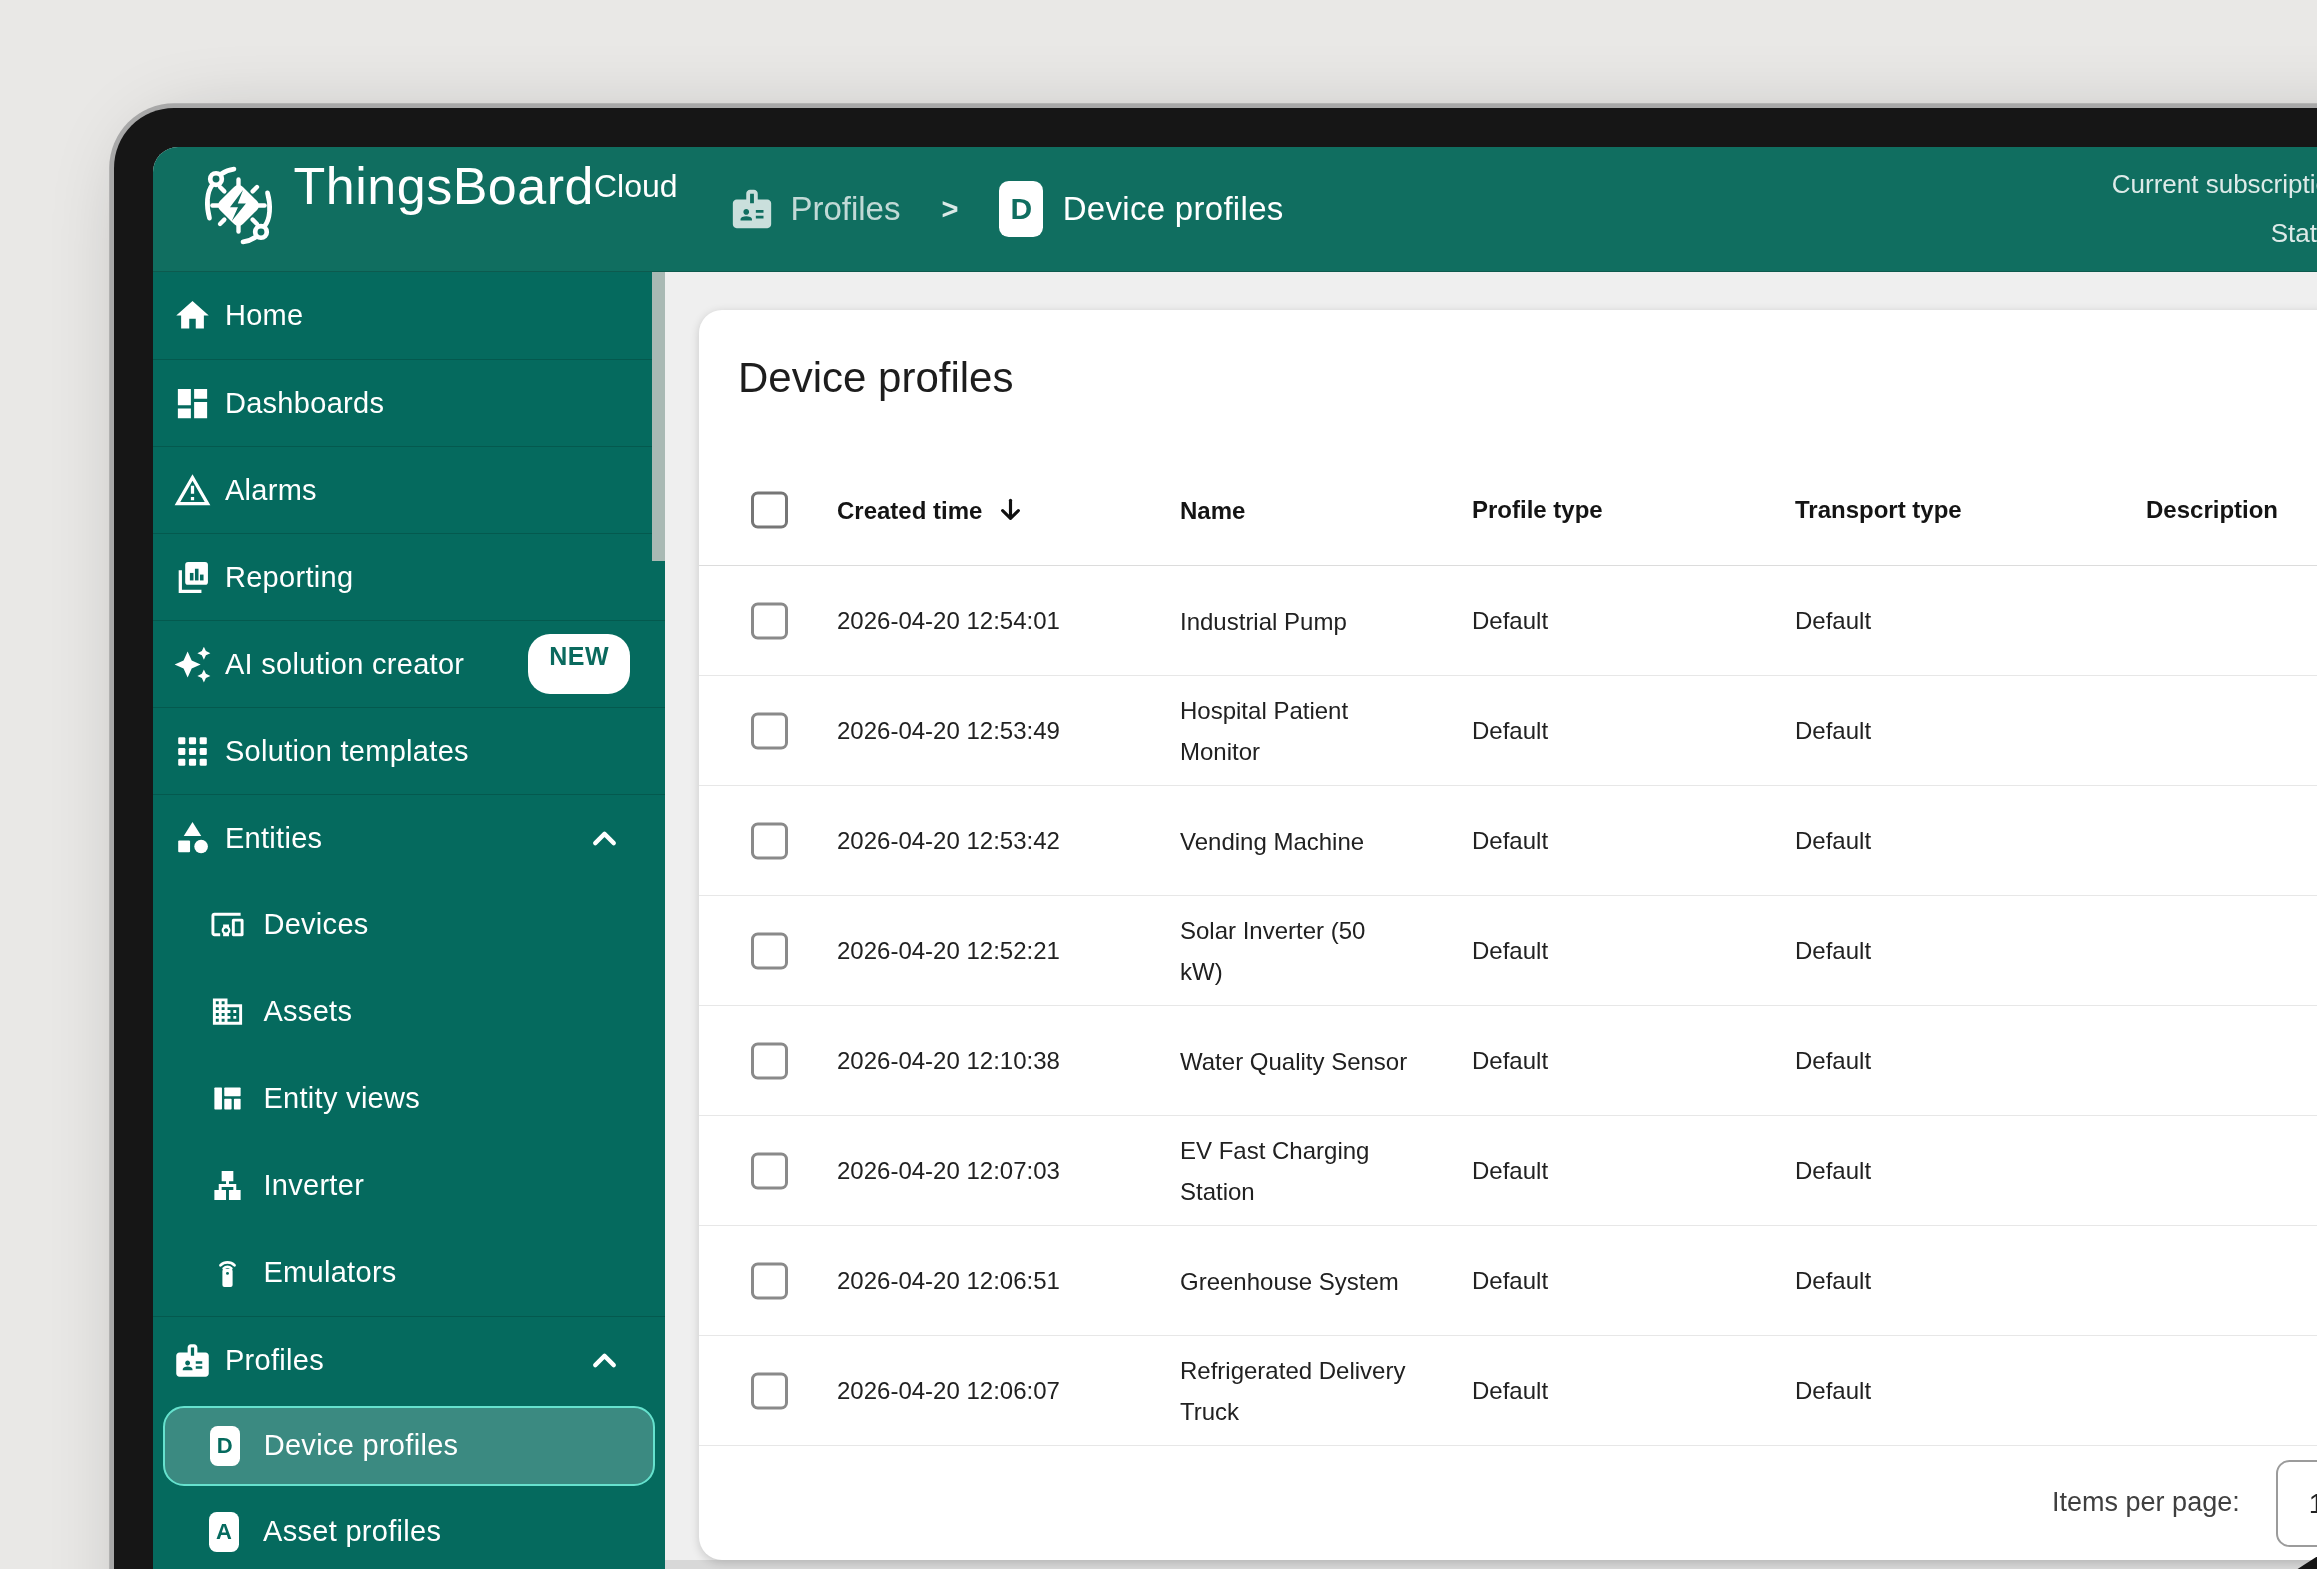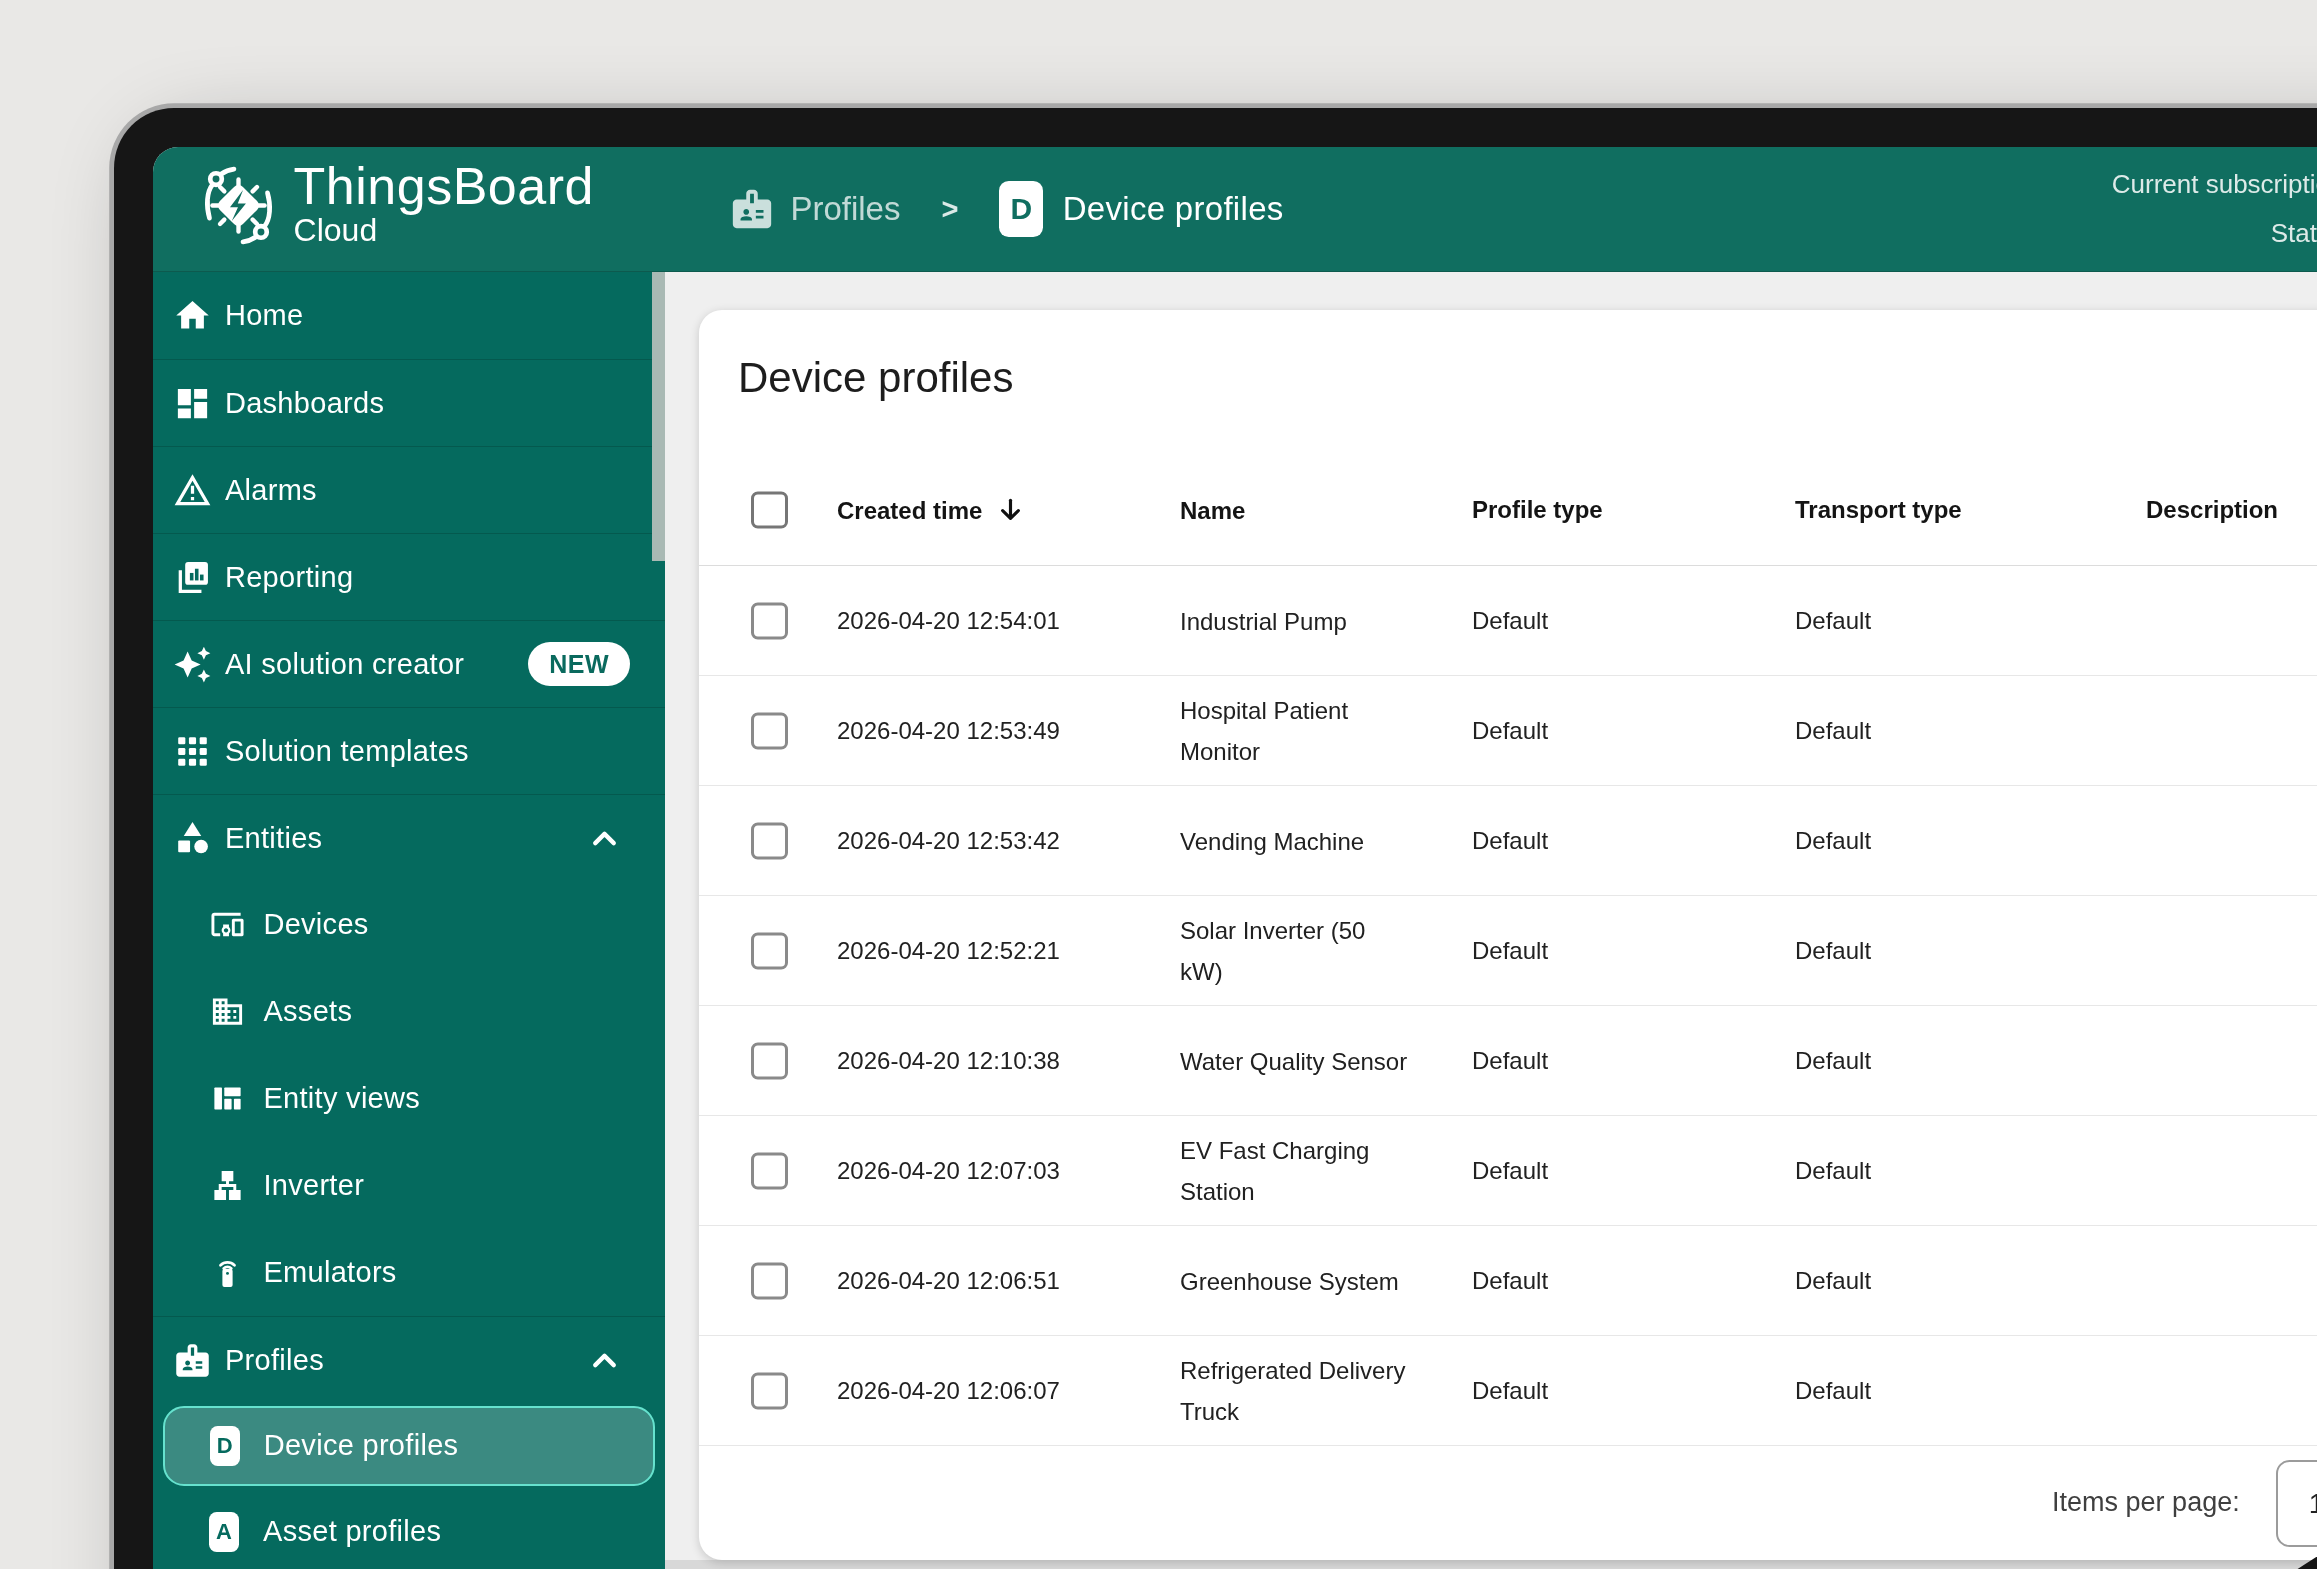--- a/index.html
+++ b/index.html
@@ -23,21 +23,21 @@
     position:absolute;right:0;bottom:0;width:21px;height:13.5px;background:#141414;
     clip-path:polygon(100% 0,100% 100%,0 100%);z-index:50;
   }
   
   .app-header{
     position:absolute;left:0;top:0;right:0;height:125px;background:#106e60;
     border-bottom:1.9px solid rgba(0,0,0,.18);box-sizing:border-box;
   }
   .logo-wrap{position:absolute;left:42px;top:9.7px;display:flex;align-items:flex-start;}
   .logo-icon{width:87px;height:89px;margin-top:3.9px;}
-  .logo-text{margin-left:11.6px;display:flex;flex-direction:column;align-items:flex-start;}
+  .logo-text{margin-left:11.6px;display:flex;flex-direction:row;align-items:center;}
   .logo-title{color:#fff;font-size:52px;line-height:58px;font-weight:400;letter-spacing:0.5px;}
   .logo-subtitle{color:#fff;font-size:32px;line-height:27px;font-weight:400;margin-top:1.9px;}
   .breadcrumb{position:absolute;left:576px;top:0;height:100%;display:flex;align-items:center;}
   .bc-dim{color:rgba(255,255,255,.74);}
   .bc-badge-icon{width:46px;height:46px;opacity:.78;}
   .bc-parent{font-size:33px;margin-left:15.4px;}
   .bc-sep{font-size:29px;color:rgba(255,255,255,.85);margin:0 41px;font-weight:600;}
   .bc-dbox{width:44px;height:56px;background:#fff;border-radius:9.7px;display:flex;align-items:center;justify-content:center;
     color:#106e60;font-size:30px;font-weight:700;}
   .bc-current{color:#fff;font-size:33px;font-weight:500;margin-left:19.3px;letter-spacing:0.3px;}
@@ -53,21 +53,21 @@
   .srow.sep{border-top:1.9px solid rgba(0,0,0,.16);}
   .srow.sep-bottom{border-bottom:1.9px solid rgba(0,0,0,.16);}
   .sicon{width:41px;height:41px;flex:none;display:flex;align-items:center;justify-content:center;margin-right:11.6px;}
   .sicon svg{width:39px;height:39px;}
   .srow.sub{padding-left:56px;}
   .srow.sub .sicon{width:37px;margin-right:17.4px;}
   .srow.sub .sicon svg{width:35px;height:35px;}
   .slabel{color:#fff;font-size:29px;font-weight:500;letter-spacing:0.3px;white-space:nowrap;}
   .chev{margin-left:auto;margin-right:42px;width:37px;height:37px;flex:none;}
   .newbadge{
-    margin-left:auto;margin-right:35px;height:44px;line-height:44px;padding:0 21px;border-radius:22px;
+    margin-left:auto;margin-right:35px;height:60px;line-height:44px;padding:0 21px;border-radius:22px;
     background:#fff;color:#0a6a5e;font-size:25px;font-weight:700;letter-spacing:0.5px;flex:none;
   }
   .letter-icon{width:30px;height:40px;background:#fff;border-radius:7.7px;display:flex;align-items:center;justify-content:center;
     color:#056a5e;font-size:22px;font-weight:700;flex:none;}
   .srow.selected{
     height:80px;margin:2.9px 9.7px;border:2.9px solid #66e2ce;border-radius:21px;
     background:rgba(255,255,255,.22);padding-left:45px;
   }
   .sidebar-scroll-thumb{position:absolute;right:0;top:0;width:12.6px;height:289px;background:#a9b9b4;}
   

